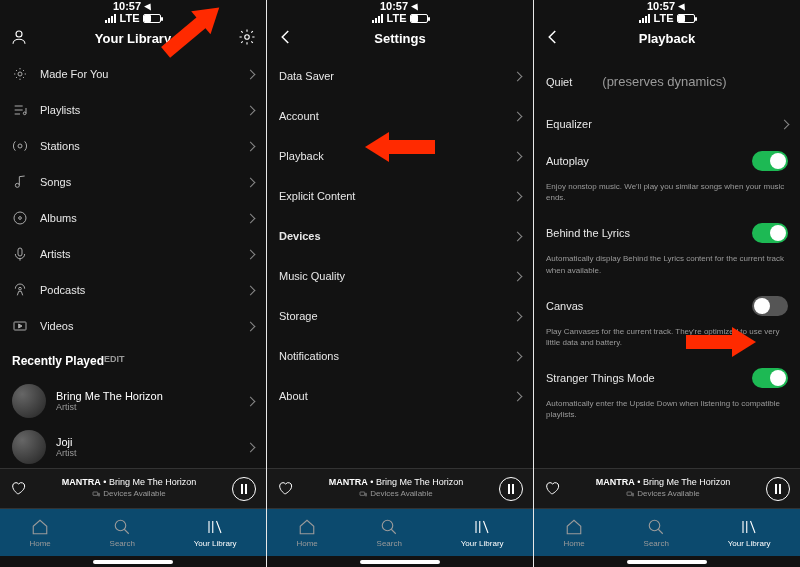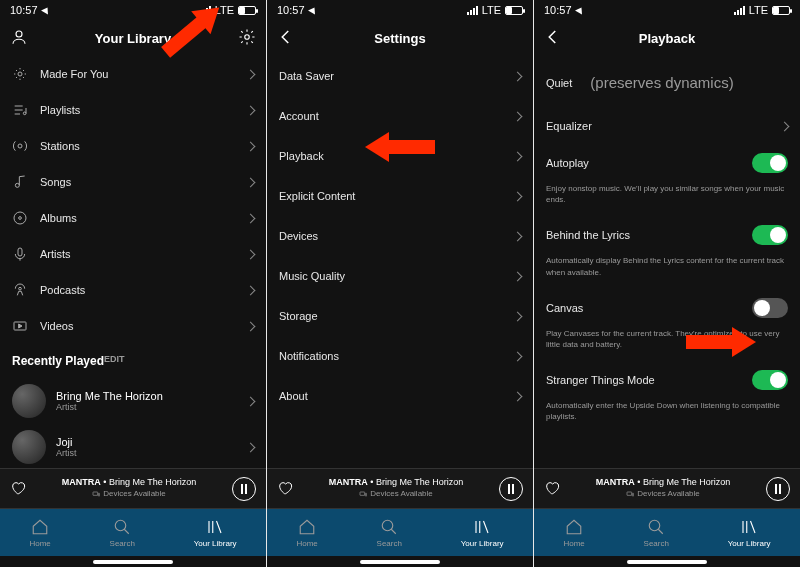--- a/index.html
+++ b/index.html
@@ -3,21 +3,21 @@
 <meta charset="utf-8">
 <style>
   :root{
     --bg:#121212; --panel:#181818; --text:#fff; --muted:#9a9a9a; --line:#2a2a2a;
     --green:#1db954; --toggle-off:#555;
   }
   *{box-sizing:border-box;margin:0;padding:0;font-family:-apple-system,Helvetica,Arial,sans-serif;}
   body{background:#e8e8e8;width:800px;height:567px;display:flex;gap:1px;}
   .phone{position:relative;flex:1;height:567px;background:var(--bg);color:var(--text);overflow:hidden;display:flex;flex-direction:column;font-size:11px;}
   
-  .status{display:flex;justify-content:space-between;align-items:center;height:20px;padding:0 10px;font-size:11px;font-weight:400;}
+  .status{display:flex;justify-content:space-between;align-items:center;height:20px;padding:0 10px;font-size:11px;font-weight:700;flex-direction:column;}
   .status .left{display:flex;align-items:center;gap:4px;}
   .status .right{display:flex;align-items:center;gap:4px;}
   .loc-arrow{width:0;height:0;border-left:4px solid transparent;border-right:4px solid transparent;border-bottom:6px solid #fff;transform:rotate(30deg);}
   .bars{display:flex;align-items:flex-end;gap:1px;}
   .bars i{width:2px;background:#fff;display:block;}
   .bars i:nth-child(1){height:3px;} .bars i:nth-child(2){height:5px;} .bars i:nth-child(3){height:7px;} .bars i:nth-child(4){height:9px;}
   .battery{width:18px;height:9px;border:1px solid #fff;border-radius:2px;position:relative;}
   .battery::after{content:"";position:absolute;right:-3px;top:2px;width:2px;height:4px;background:#fff;border-radius:1px;}
   .battery i{display:block;height:100%;width:40%;background:#fff;border-radius:1px;}
   
@@ -47,21 +47,21 @@
   .tab span{font-size:8px;color:var(--muted);}
   .tab.active span{color:#fff;}
   .tab.active svg{stroke:#fff;fill:#fff;}
   .homeind{height:4px;width:80px;background:#fff;border-radius:3px;margin:4px auto 3px;}
   
   .toggle{width:36px;height:20px;border-radius:10px;background:var(--toggle-off);position:relative;}
   .toggle.on{background:var(--green);}
   .toggle i{position:absolute;width:16px;height:16px;background:#fff;border-radius:50%;top:2px;left:2px;transition:.2s;}
   .toggle.on i{left:18px;}
   .desc{font-size:8px;color:var(--muted);padding:0 12px 10px;line-height:1.4;}
-  .tinylabel{font-size:15px;color:var(--muted);margin-left:6px;}
+  .tinylabel{font-size:13px;color:var(--muted);margin-left:18px;}
   
   .arrow-anno{position:absolute;pointer-events:none;z-index:99;}
   .arrow-anno.a1{left:160px;top:30px;}
   .arrow-anno.a2{left:120px;top:140px;}
   .arrow-anno.a3{left:152px;top:335px;}
   .shaft{width:48px;height:14px;background:#ff2a00;position:relative;}
   .shaft::after{content:"";position:absolute;width:0;height:0;border-top:15px solid transparent;border-bottom:15px solid transparent;}
   .arrow-anno.a1 .shaft{transform:rotate(-40deg);}
   .arrow-anno.a1 .shaft::after{right:-22px;top:-8px;border-left:24px solid #ff2a00;}
   .arrow-anno.a2 .shaft::after{left:-22px;top:-8px;border-right:24px solid #ff2a00;}
@@ -297,21 +297,21 @@
        <span class="chev"></span>
      </div>
       <div class="row" style="min-height:40px;">
        <span>Playback</span>
        <span class="chev"></span>
      </div>
       <div class="row" style="min-height:40px;">
        <span>Explicit Content</span>
        <span class="chev"></span>
      </div>
-      <div class="row" style="min-height:40px;">
+      <div class="row" style="min-height:40px;font-weight:bold;">
        <span>Devices</span>
        <span class="chev"></span>
      </div>
       <div class="row" style="min-height:40px;">
        <span>Music Quality</span>
        <span class="chev"></span>
      </div>
       <div class="row" style="min-height:40px;">
        <span>Storage</span>
        <span class="chev"></span>

